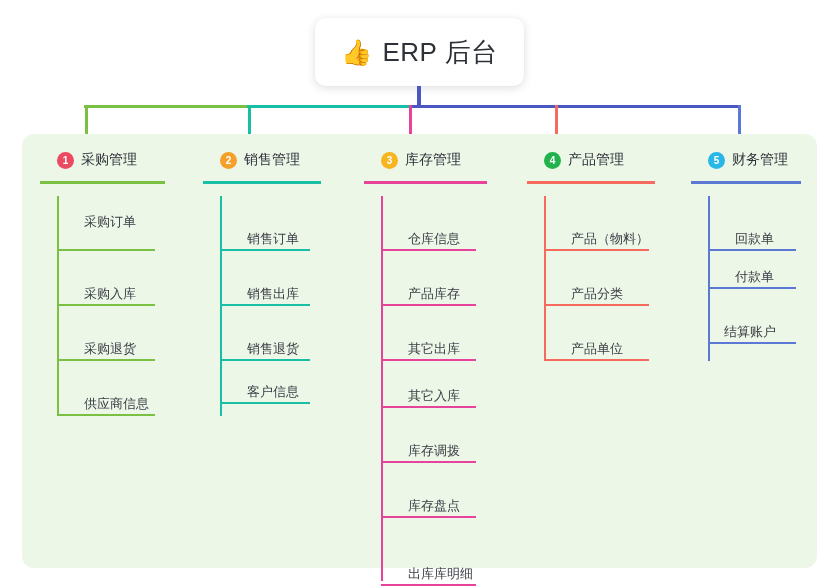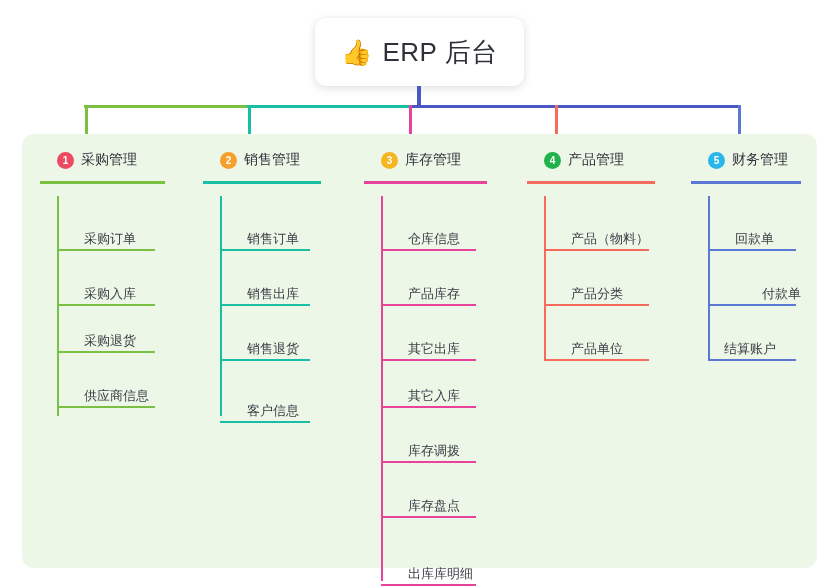--- a/index.html
+++ b/index.html
@@ -165,29 +165,29 @@
 
 <div id="columns-layer">
     <div class="col" style="left: 40px; top: 146px;">
       <div class="col-head">
         <span class="badge" style="background: rgb(236, 74, 96);">1</span>
         <span class="col-title">采购管理</span>
       </div>
       <div class="head-rule" style="width: 125px; background: rgb(122, 193, 67);"></div>
       <div class="leaves" style="margin-top: 12px;">
         <div class="spine" style="background: rgb(122, 193, 67); height: 220px;"></div>
-        <div class="leaf" style="height: 55px;">
+        <div class="leaf" style="height: 55px; align-items: center;">
           <span class="leaf-label">采购订单</span>
           <div class="leaf-rule" style="width: 98px; background: rgb(122, 193, 67);"></div>
         </div>
         <div class="leaf" style="height: 55px;">
           <span class="leaf-label">采购入库</span>
           <div class="leaf-rule" style="width: 98px; background: rgb(122, 193, 67);"></div>
         </div>
-        <div class="leaf" style="height: 47px;">
+        <div class="leaf" style="height: 55px;">
           <span class="leaf-label">采购退货</span>
           <div class="leaf-rule" style="width: 98px; background: rgb(122, 193, 67);"></div>
         </div>
         <div class="leaf" style="height: 55px;">
           <span class="leaf-label">供应商信息</span>
           <div class="leaf-rule" style="width: 98px; background: rgb(122, 193, 67);"></div>
         </div>
       </div>
     </div>
     <div class="col" style="left: 203px; top: 146px;">
@@ -203,21 +203,21 @@
           <div class="leaf-rule" style="width: 90px; background: rgb(24, 191, 165);"></div>
         </div>
         <div class="leaf" style="height: 55px;">
           <span class="leaf-label">销售出库</span>
           <div class="leaf-rule" style="width: 90px; background: rgb(24, 191, 165);"></div>
         </div>
         <div class="leaf" style="height: 55px;">
           <span class="leaf-label">销售退货</span>
           <div class="leaf-rule" style="width: 90px; background: rgb(24, 191, 165);"></div>
         </div>
-        <div class="leaf" style="height: 62px;">
+        <div class="leaf" style="height: 43px;">
           <span class="leaf-label">客户信息</span>
           <div class="leaf-rule" style="width: 90px; background: rgb(24, 191, 165);"></div>
         </div>
       </div>
     </div>
     <div class="col" style="left: 364px; top: 146px;">
       <div class="col-head">
         <span class="badge" style="background: rgb(247, 181, 32);">3</span>
         <span class="col-title">库存管理</span>
       </div>
@@ -281,21 +281,21 @@
         <span class="badge" style="background: rgb(41, 182, 232);">5</span>
         <span class="col-title">财务管理</span>
       </div>
       <div class="head-rule" style="width: 110px; background: rgb(91, 120, 212);"></div>
       <div class="leaves" style="margin-top: 12px;">
         <div class="spine" style="background: rgb(91, 120, 212); height: 165px;"></div>
         <div class="leaf" style="height: 55px;">
           <span class="leaf-label">回款单</span>
           <div class="leaf-rule" style="width: 88px; background: rgb(91, 120, 212);"></div>
         </div>
-        <div class="leaf" style="height: 55px; justify-content: flex-end;">
+        <div class="leaf" style="height: 38px;">
           <span class="leaf-label">付款单</span>
           <div class="leaf-rule" style="width: 88px; background: rgb(91, 120, 212);"></div>
         </div>
         <div class="leaf" style="height: 55px; padding-left: 16px;">
           <span class="leaf-label">结算账户</span>
           <div class="leaf-rule" style="width: 88px; background: rgb(91, 120, 212);"></div>
         </div>
       </div>
     </div>
   </div>

